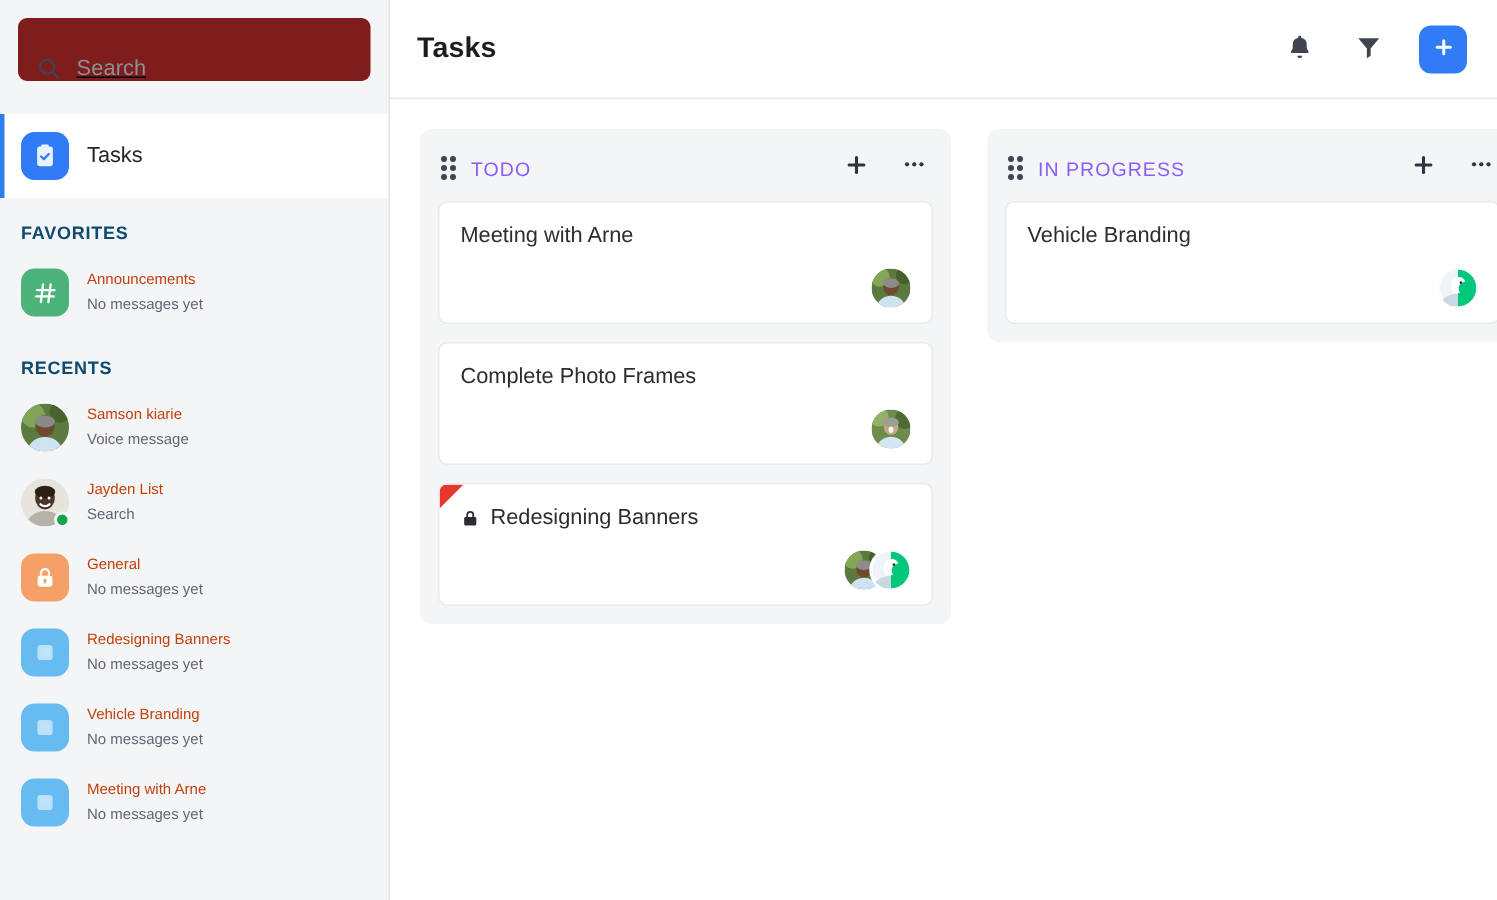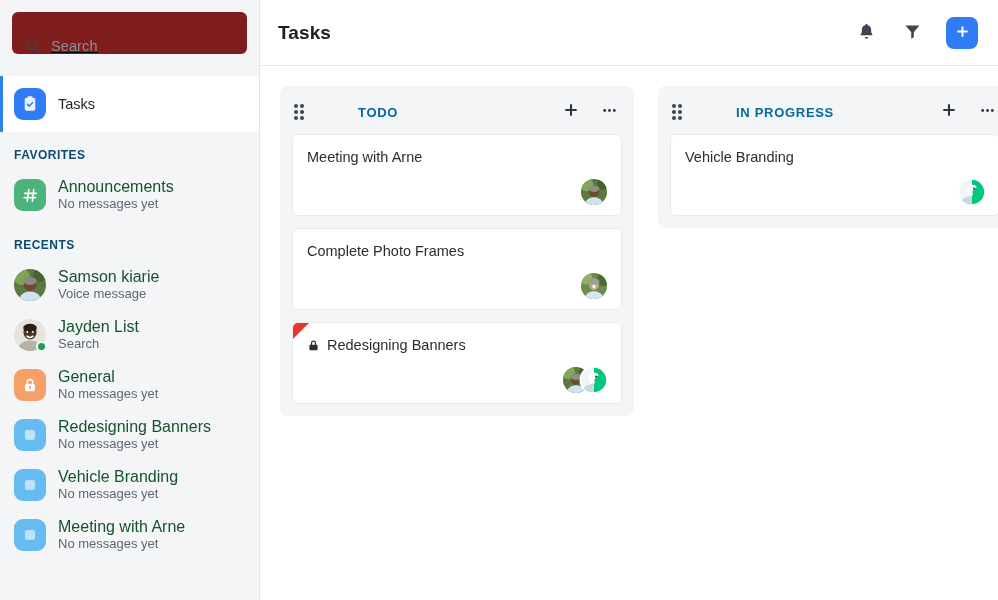--- a/index.html
+++ b/index.html
@@ -104,22 +104,22 @@
   }
   .chan-av {
     width: 32px; height: 32px;
     flex: 0 0 32px;
     border-radius: 9px;
     display: flex; align-items: center; justify-content: center;
     position: relative;
   }
   .chan-av.round { border-radius: 50%; overflow: hidden; }
   .chan-txt { display: flex; flex-direction: column; min-width: 0; }
-  .chan-name { font-size: 16px; color: #14532d; line-height: 17px; white-space: nowrap; }
-  .chan-sub { font-size: 13px; color: #5f6673; line-height: 16px; margin-top: 1px; white-space: nowrap; }
+  .chan-name { font-size: 10px; color: #c2410c; line-height: 17px; white-space: nowrap; }
+  .chan-sub { font-size: 10px; color: #5f6673; line-height: 16px; margin-top: 1px; white-space: nowrap; }
 
   .presence {
     position: absolute;
     width: 11px; height: 11px;
     border-radius: 50%;
     background: #17a34a;
     border: 2px solid #f4f5f7;
     right: -1px; bottom: -1px;
   }
 
@@ -205,25 +205,24 @@
     flex: 0 0 auto;
   }
   .drag-handle i {
     width: 4px; height: 4px;
     background: #3d4453;
     border-radius: 50%;
     display: block;
   }
   .col-title {
     font-size: 13px;
-    font-weight: bold;
-    color: #0369a1;
+    font-weight: normal;
+    color: #8b5cf6;
     letter-spacing: .7px;
     text-transform: uppercase;
-    margin-left: 44px;
   }
   .col-actions {
     margin-left: auto;
     display: flex;
     align-items: center;
     gap: 22px;
   }
   .col-ic { cursor: pointer; display: flex; align-items: center; justify-content: center; }
 
   .cards { margin-top: 6px; display: flex; flex-direction: column; gap: 12px; }

